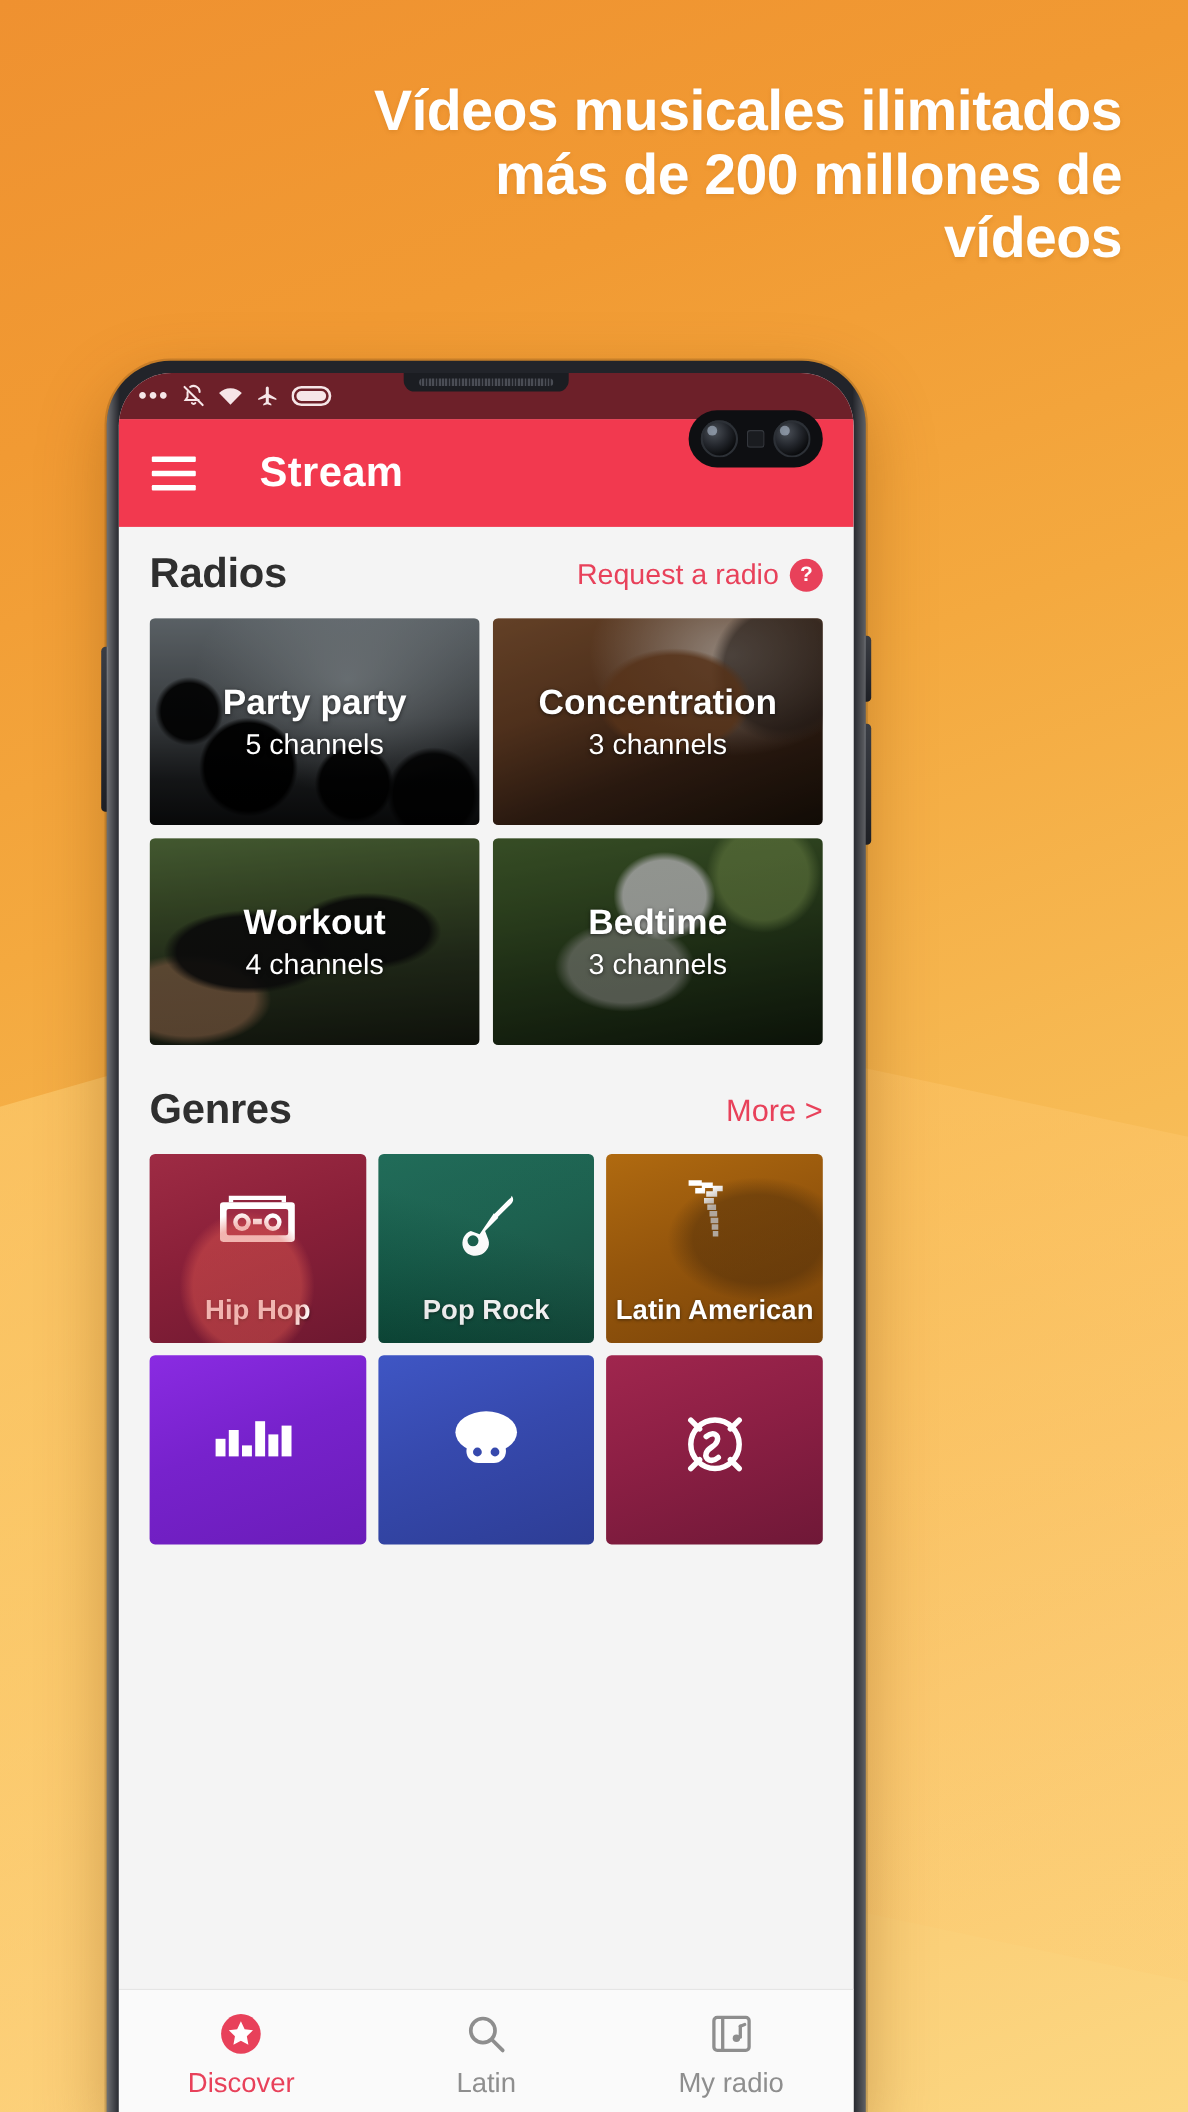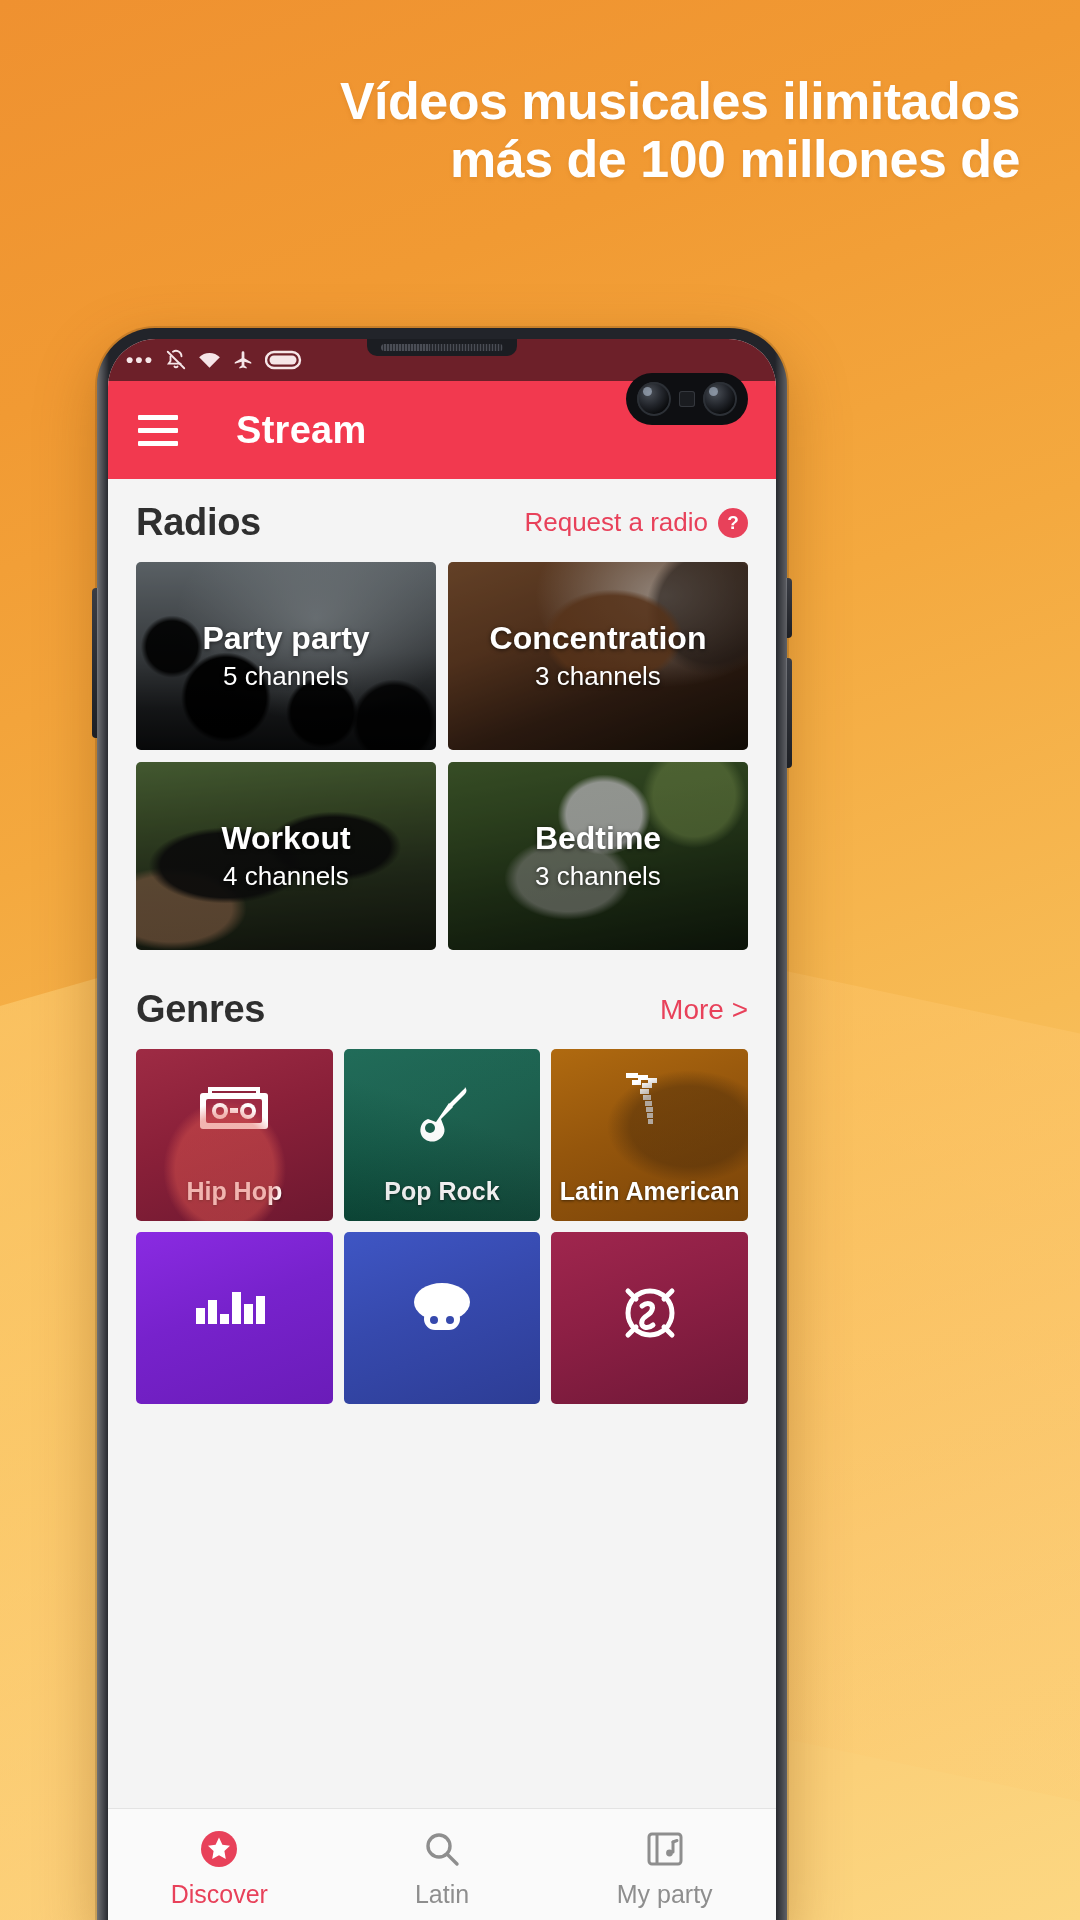--- a/index.html
+++ b/index.html
@@ -307,21 +307,22 @@
 </style>
 </head>
 <body>
 
 <div class="bg-base"></div>
 <div class="bg-diag1"></div>
 <div class="bg-diag2"></div>
 
 <div class="headline">
   <div>Vídeos musicales ilimitados</div>
-  <div>más de 100 millones de</div>
+  <div>más de 200 millones de</div>
+  <div>vídeos</div>
 </div>
 
 <div class="phone">
   <div class="side-btn-left"></div>
   <div class="side-btn b1"></div>
   <div class="side-btn b2"></div>
 
   <div class="screen">
 
     <div class="notch"></div>
@@ -513,20 +514,20 @@
         <div class="navitem">
           <span class="nav-icon">
             <svg width="40" height="40" viewBox="0 0 40 40" fill="none" stroke="#8e8e8e" stroke-width="3">
               <rect x="4" y="5" width="32" height="30" rx="3"></rect>
               <line x1="12" y1="5" x2="12" y2="35"></line>
               <path d="M28 13v10" stroke-linecap="round"></path>
               <circle cx="24.5" cy="24" r="3.4" fill="#8e8e8e" stroke="none"></circle>
               <path d="M28 13l4-1.5" stroke-linecap="round"></path>
             </svg>
           </span>
-          <span>My party</span>
+          <span>My radio</span>
         </div>
       </div>
 
     </div>
   </div>
   <div class="phone-edge-hl"></div>
 </div>
 
 </body></html>

